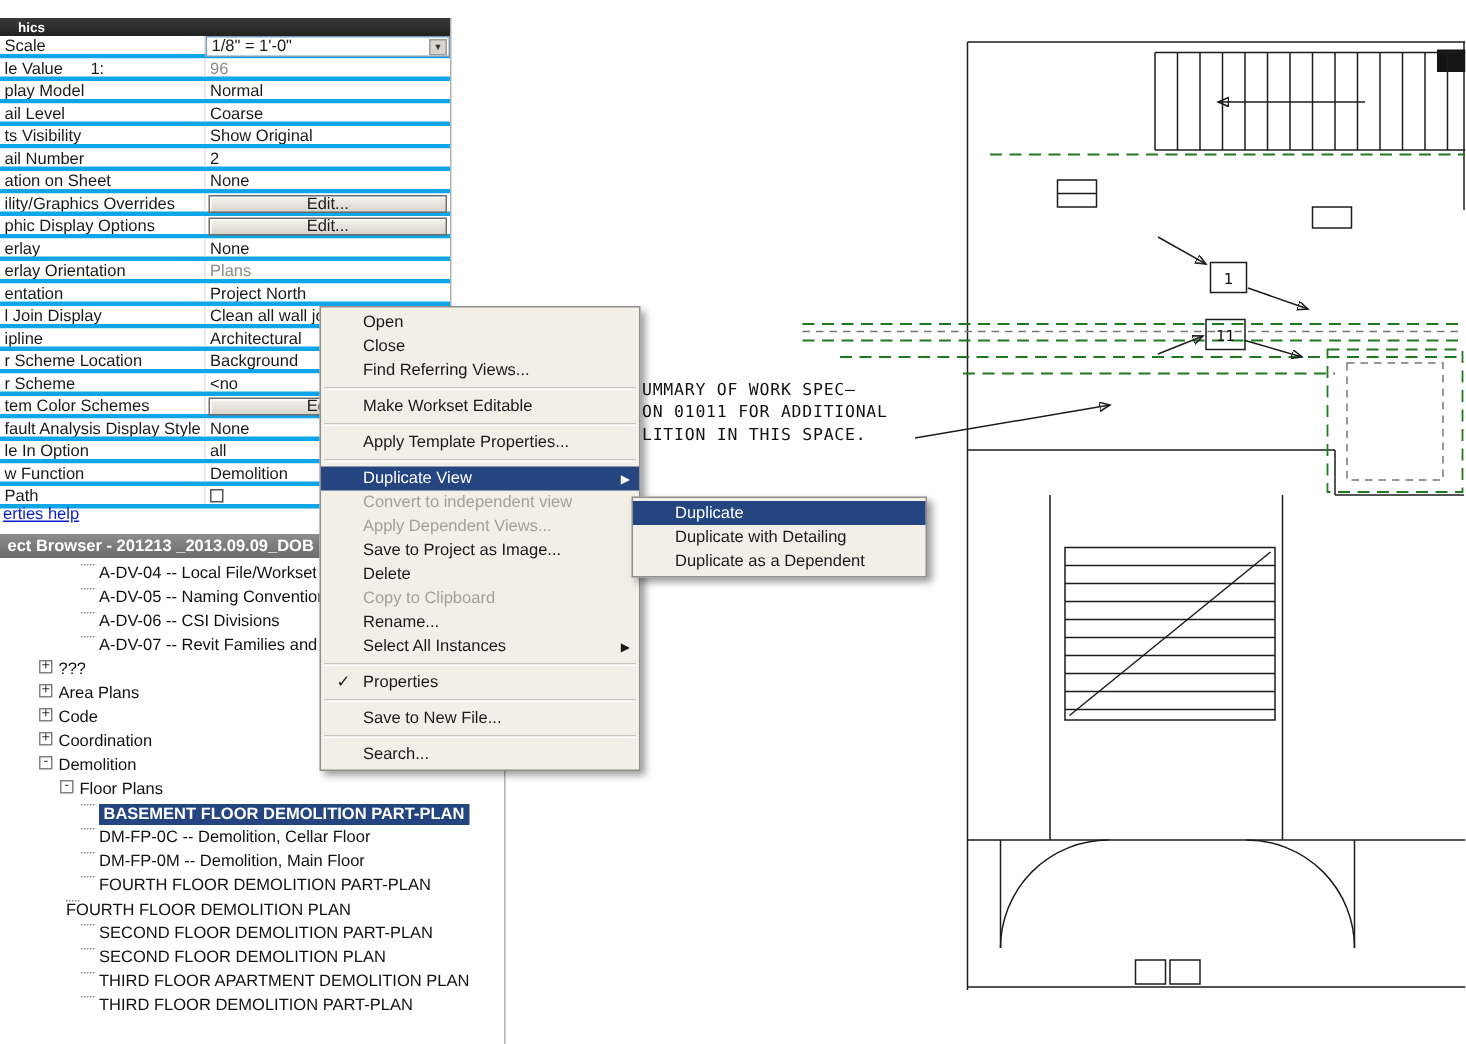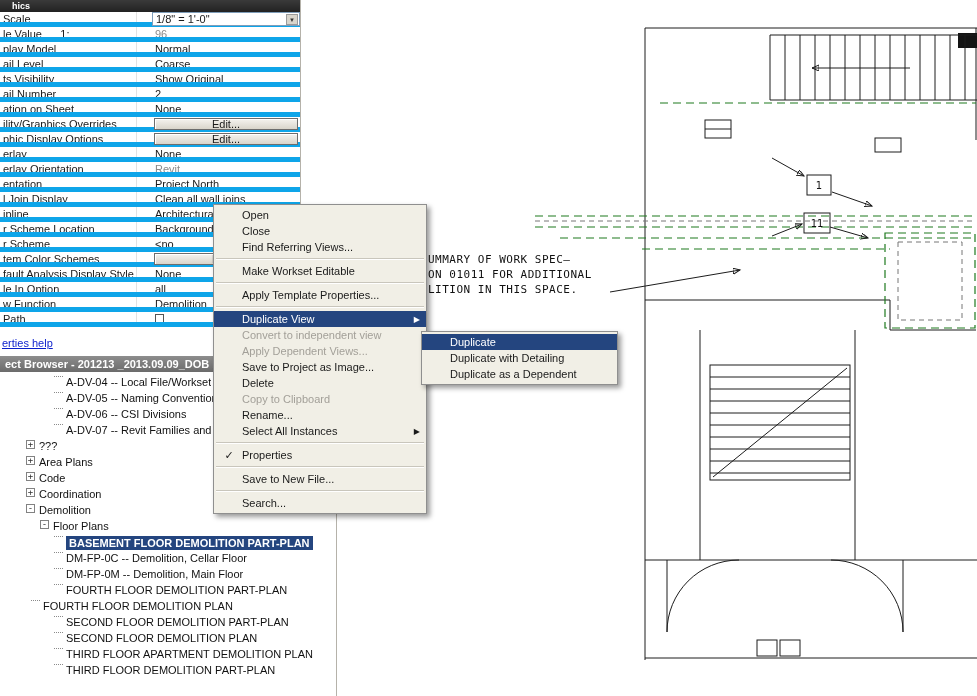--- a/index.html
+++ b/index.html
@@ -4,23 +4,23 @@
 <style>
   html,body{margin:0;padding:0;}
   body{
     position:relative;width:977px;height:696px;overflow:hidden;
     background:#ffffff;font-family:"Liberation Sans",sans-serif;
     -webkit-font-smoothing:antialiased;
   }
   *{box-sizing:border-box;}
 
   
-  .props-panel{position:absolute;left:0;top:0;width:301px;background:#fff;border-right:1px solid #b5b2aa;}
+  .props-panel{position:absolute;left:0;top:12px;width:301px;background:#fff;border-right:1px solid #b5b2aa;}
   .type-header{height:12px;background:linear-gradient(#3a3a3a,#222);color:#fff;font-size:9px;line-height:12px;padding-left:12px;font-weight:bold;}
-  .prop-row{display:flex;height:15px;border-bottom:5px solid #0ea5e9;font-size:11px;line-height:14px;background:#fff;gap:15px;}
+  .prop-row{display:flex;height:15px;border-bottom:3px solid #0ea5e9;font-size:11px;line-height:14px;background:#fff;}
   .prop-label{width:137px;flex:none;border-right:1px solid #e2e2e2;padding-left:3px;white-space:pre;overflow:hidden;color:#1a1a1a;}
   .prop-value{flex:1;position:relative;padding-left:3px;white-space:nowrap;overflow:hidden;color:#1a1a1a;}
   .prop-row.f-muted .prop-value{color:#8a8a8a;}
   .prop-row.f-dropdown .prop-value{border:1px solid #7f9db9;background:#fff;height:14px;line-height:13px;}
   .prop-row.f-button .prop-value{margin:1px 2px 1px 2px;padding:0;background:linear-gradient(#f5f3ef,#d9d5cb);border:1px solid #6d6d6d;text-align:center;height:12px;line-height:11px;box-shadow:inset 1px 1px 0 #fff;}
   .pv-arrow{position:absolute;right:1px;top:1px;width:12px;height:11px;background:#d8d5cc;border:1px solid #9a9a9a;font-size:6px;line-height:10px;text-align:center;color:#333;}
   .pv-arrow:empty{display:none;}
   .prop-row.f-checkbox .pv-text{display:inline-block;width:9px;height:9px;border:1px solid #555;background:#fff;margin-top:2px;}
   .help-link{position:absolute;left:2px;top:337px;font-size:11px;color:var(--link-blue,#0a1ecc);text-decoration:underline;cursor:pointer;}
 
@@ -139,21 +139,21 @@
         <div class="prop-label">erlay</div>
         <div class="prop-value">
           <span class="pv-text">None</span>
           
         </div>
       </div>
 
       <div class="prop-row f-muted">
         <div class="prop-label">erlay Orientation</div>
         <div class="prop-value">
-          <span class="pv-text">Revit</span>
+          <span class="pv-text">Plans</span>
           
         </div>
       </div>
 
       <div class="prop-row">
         <div class="prop-label">entation</div>
         <div class="prop-value">
           <span class="pv-text">Project North</span>
           
         </div>
@@ -316,21 +316,21 @@
         <span class="tlabel">DM-FP-0M -- Demolition, Main Floor</span>
       </div>
 
 
       <div class="tnode" style="padding-left: 54px;">
 
         <span class="tconn"></span>
         <span class="tlabel">FOURTH FLOOR DEMOLITION PART-PLAN</span>
       </div>
 
-      <div class="tnode" style="padding-left: 31px;">
+      <div class="tnode" style="padding-left: 44px; flex-direction: column;">
 
         <span class="tconn"></span>
         <span class="tlabel">FOURTH FLOOR DEMOLITION PLAN</span>
       </div>
 
       <div class="tnode" style="padding-left: 54px;">
 
         <span class="tconn"></span>
         <span class="tlabel">SECOND FLOOR DEMOLITION PART-PLAN</span>
       </div>

